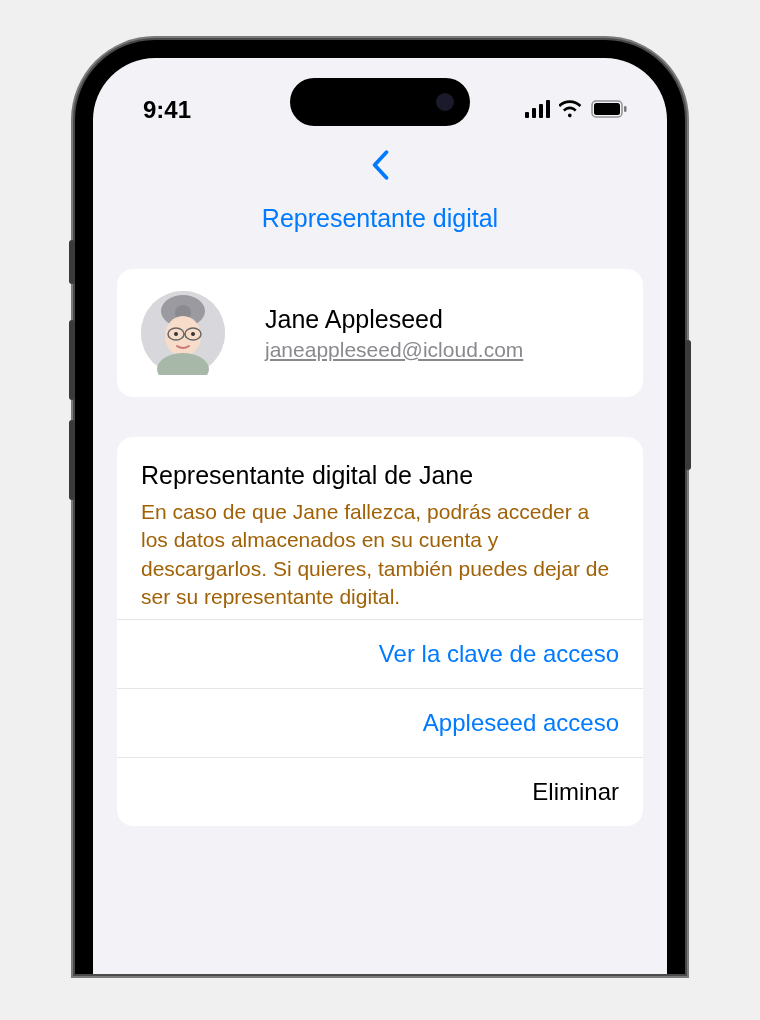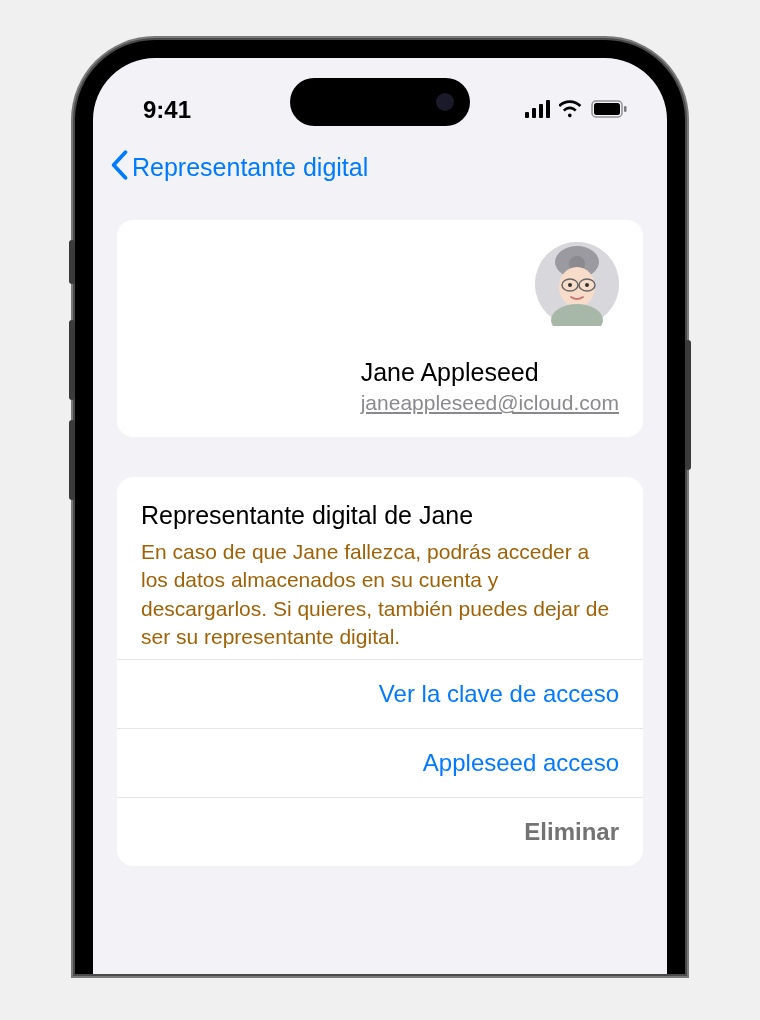--- a/index.html
+++ b/index.html
@@ -73,44 +73,44 @@
     }
     .status-right {
       display: flex;
       align-items: center;
       gap: 8px;
     }
     .nav-bar {
       display: flex;
       align-items: center;
       padding: 16px 16px 20px 16px;
-      gap: 3px;
+      gap: 20px;
+      flex-direction: column;
     }
     .back-chevron {
       color: #007aff;
     }
     .nav-title {
       color: #007aff;
       font-size: 25px;
       font-weight: 400;
     }
     .content {
       padding: 16px 24px;
     }
     .card {
       background: #fff;
       border-radius: 16px;
       margin-bottom: 40px;
     }
     .contact-row {
       display: flex;
-      align-items: flex-end;
-      gap: 32px;
+      align-items: center;
+      gap: 40px;
       padding: 22px 24px;
-      flex-direction: column;
     }
     .avatar {
       width: 84px;
       height: 84px;
       border-radius: 50%;
       background: #d8d8dc;
       display: flex;
       align-items: center;
       justify-content: center;
       flex-shrink: 0;
@@ -140,21 +140,21 @@
       color: #a16207;
       line-height: 1.35;
     }
     .action-row {
       padding: 20px 24px;
       font-size: 24px;
       border-top: 1px solid #e5e5ea;
       text-align: right;
     }
     .action-blue { color: #007aff; }
-    .action-red  { color: #737373; font-weight: bold; }
+    .action-red  { color: #000000; }
   </style>
 </head>
 <body>
 
 <div class="phone-frame">
   <div class="side-button side-left-1"></div>
   <div class="side-button side-left-2"></div>
   <div class="side-button side-left-3"></div>
   <div class="side-button side-right"></div>
 

